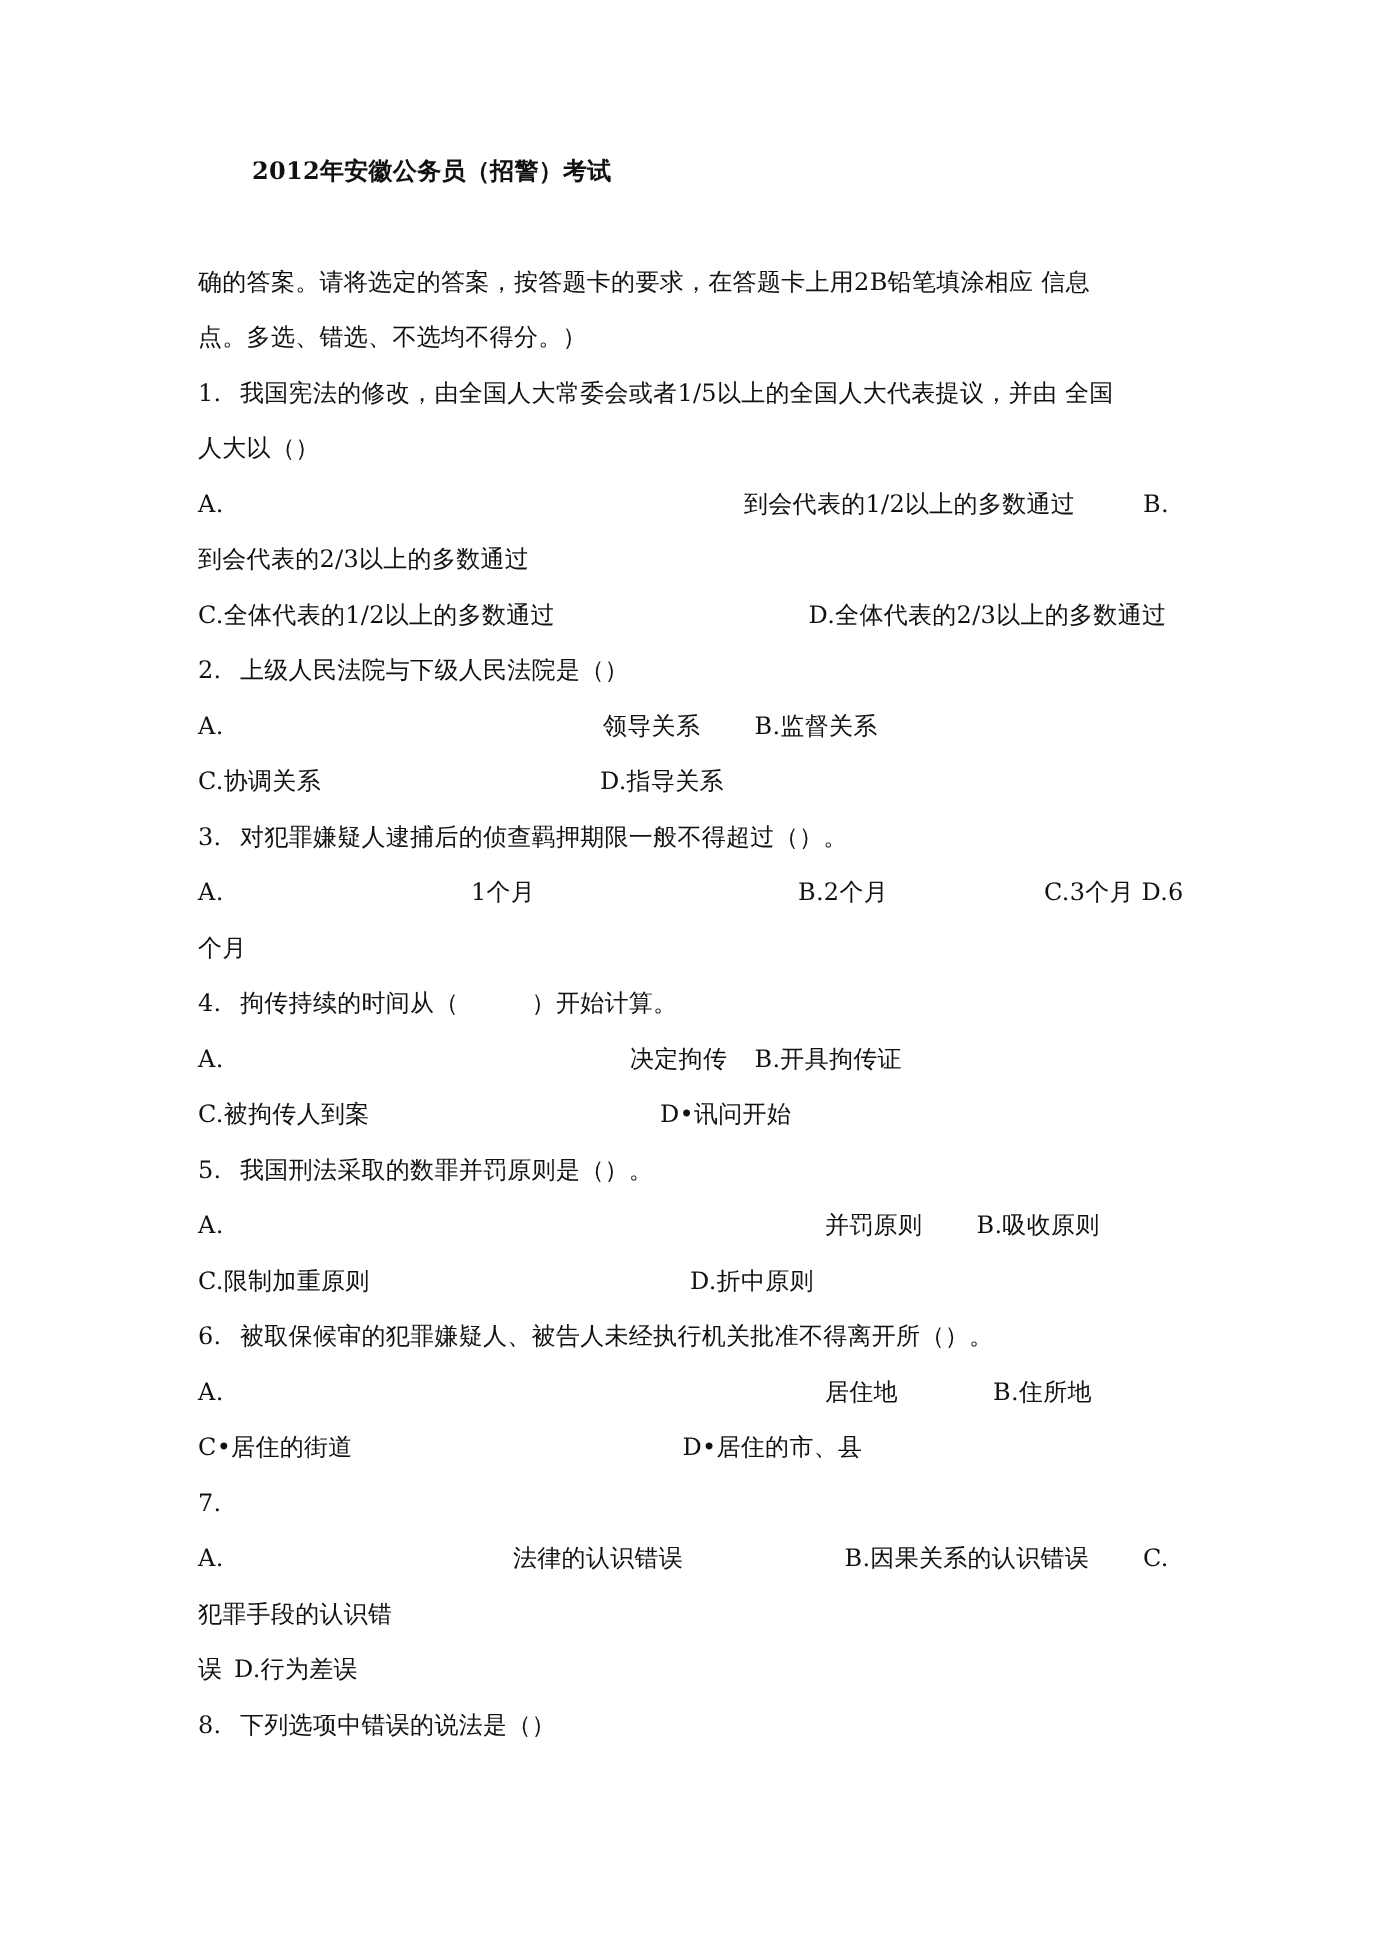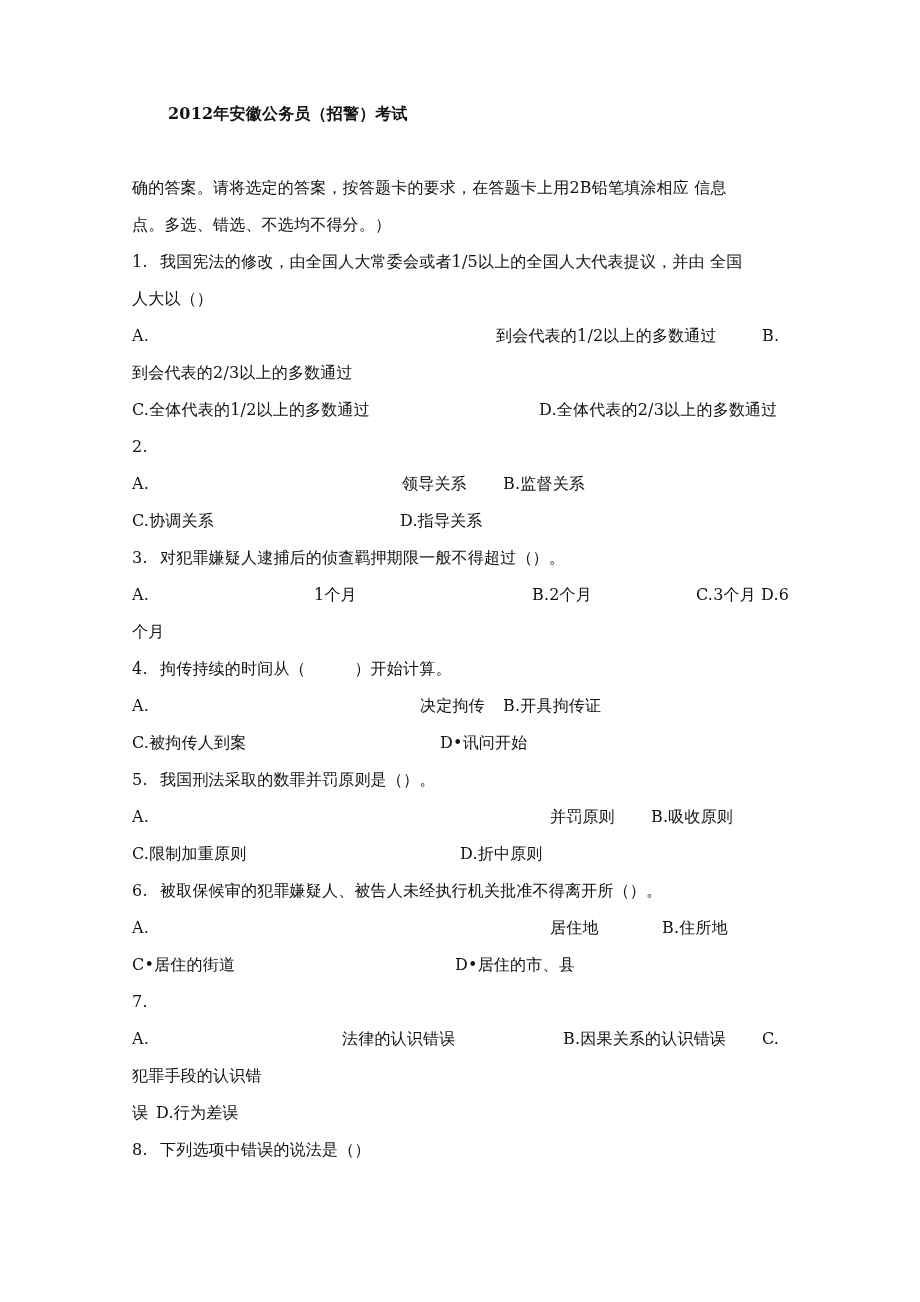--- a/index.html
+++ b/index.html
@@ -23,20 +23,21 @@
   <div class="seg" style="left:160px; top:252px;">我国宪法的修改，由全国人大常委会或者1/5以上的全国人大代表提议，并由 全国</div>
   <div class="seg" style="left:132px; top:289px;">人大以（）</div>
   <div class="seg" style="left:132px; top:326px;">A.</div>
   <div class="seg" style="left:496px; top:326px;">到会代表的1/2以上的多数通过</div>
   <div class="seg" style="left:762px; top:326px;">B.</div>
   <div class="seg" style="left:132px; top:363px;">到会代表的2/3以上的多数通过</div>
   <div class="seg" style="left:132px; top:400px;">C.全体代表的1/2以上的多数通过</div>
   <div class="seg" style="left:496px; top:400px;margin-left:43px;">D.全体代表的2/3以上的多数通过</div>
 
   <div class="seg" style="left:132px; top:437px;">2.</div>
+  <div class="seg" style="left:160px; top:437px;">上级人民法院与下级人民法院是（）</div>
   <div class="seg" style="left:132px; top:474px;">A.</div>
   <div class="seg" style="left:402px; top:474px;">领导关系</div>
   <div class="seg" style="left:503px; top:474px;">B.监督关系</div>
   <div class="seg" style="left:132px; top:511px;">C.协调关系</div>
   <div class="seg" style="left:400px; top:511px;">D.指导关系</div>
 
   <div class="seg" style="left:132px; top:548px;">3.</div>
   <div class="seg" style="left:160px; top:548px;">对犯罪嫌疑人逮捕后的侦查羁押期限一般不得超过（）。</div>
   <div class="seg" style="left:132px; top:585px;">A.</div>
   <div class="seg" style="left:314px; top:585px;">1个月</div>

